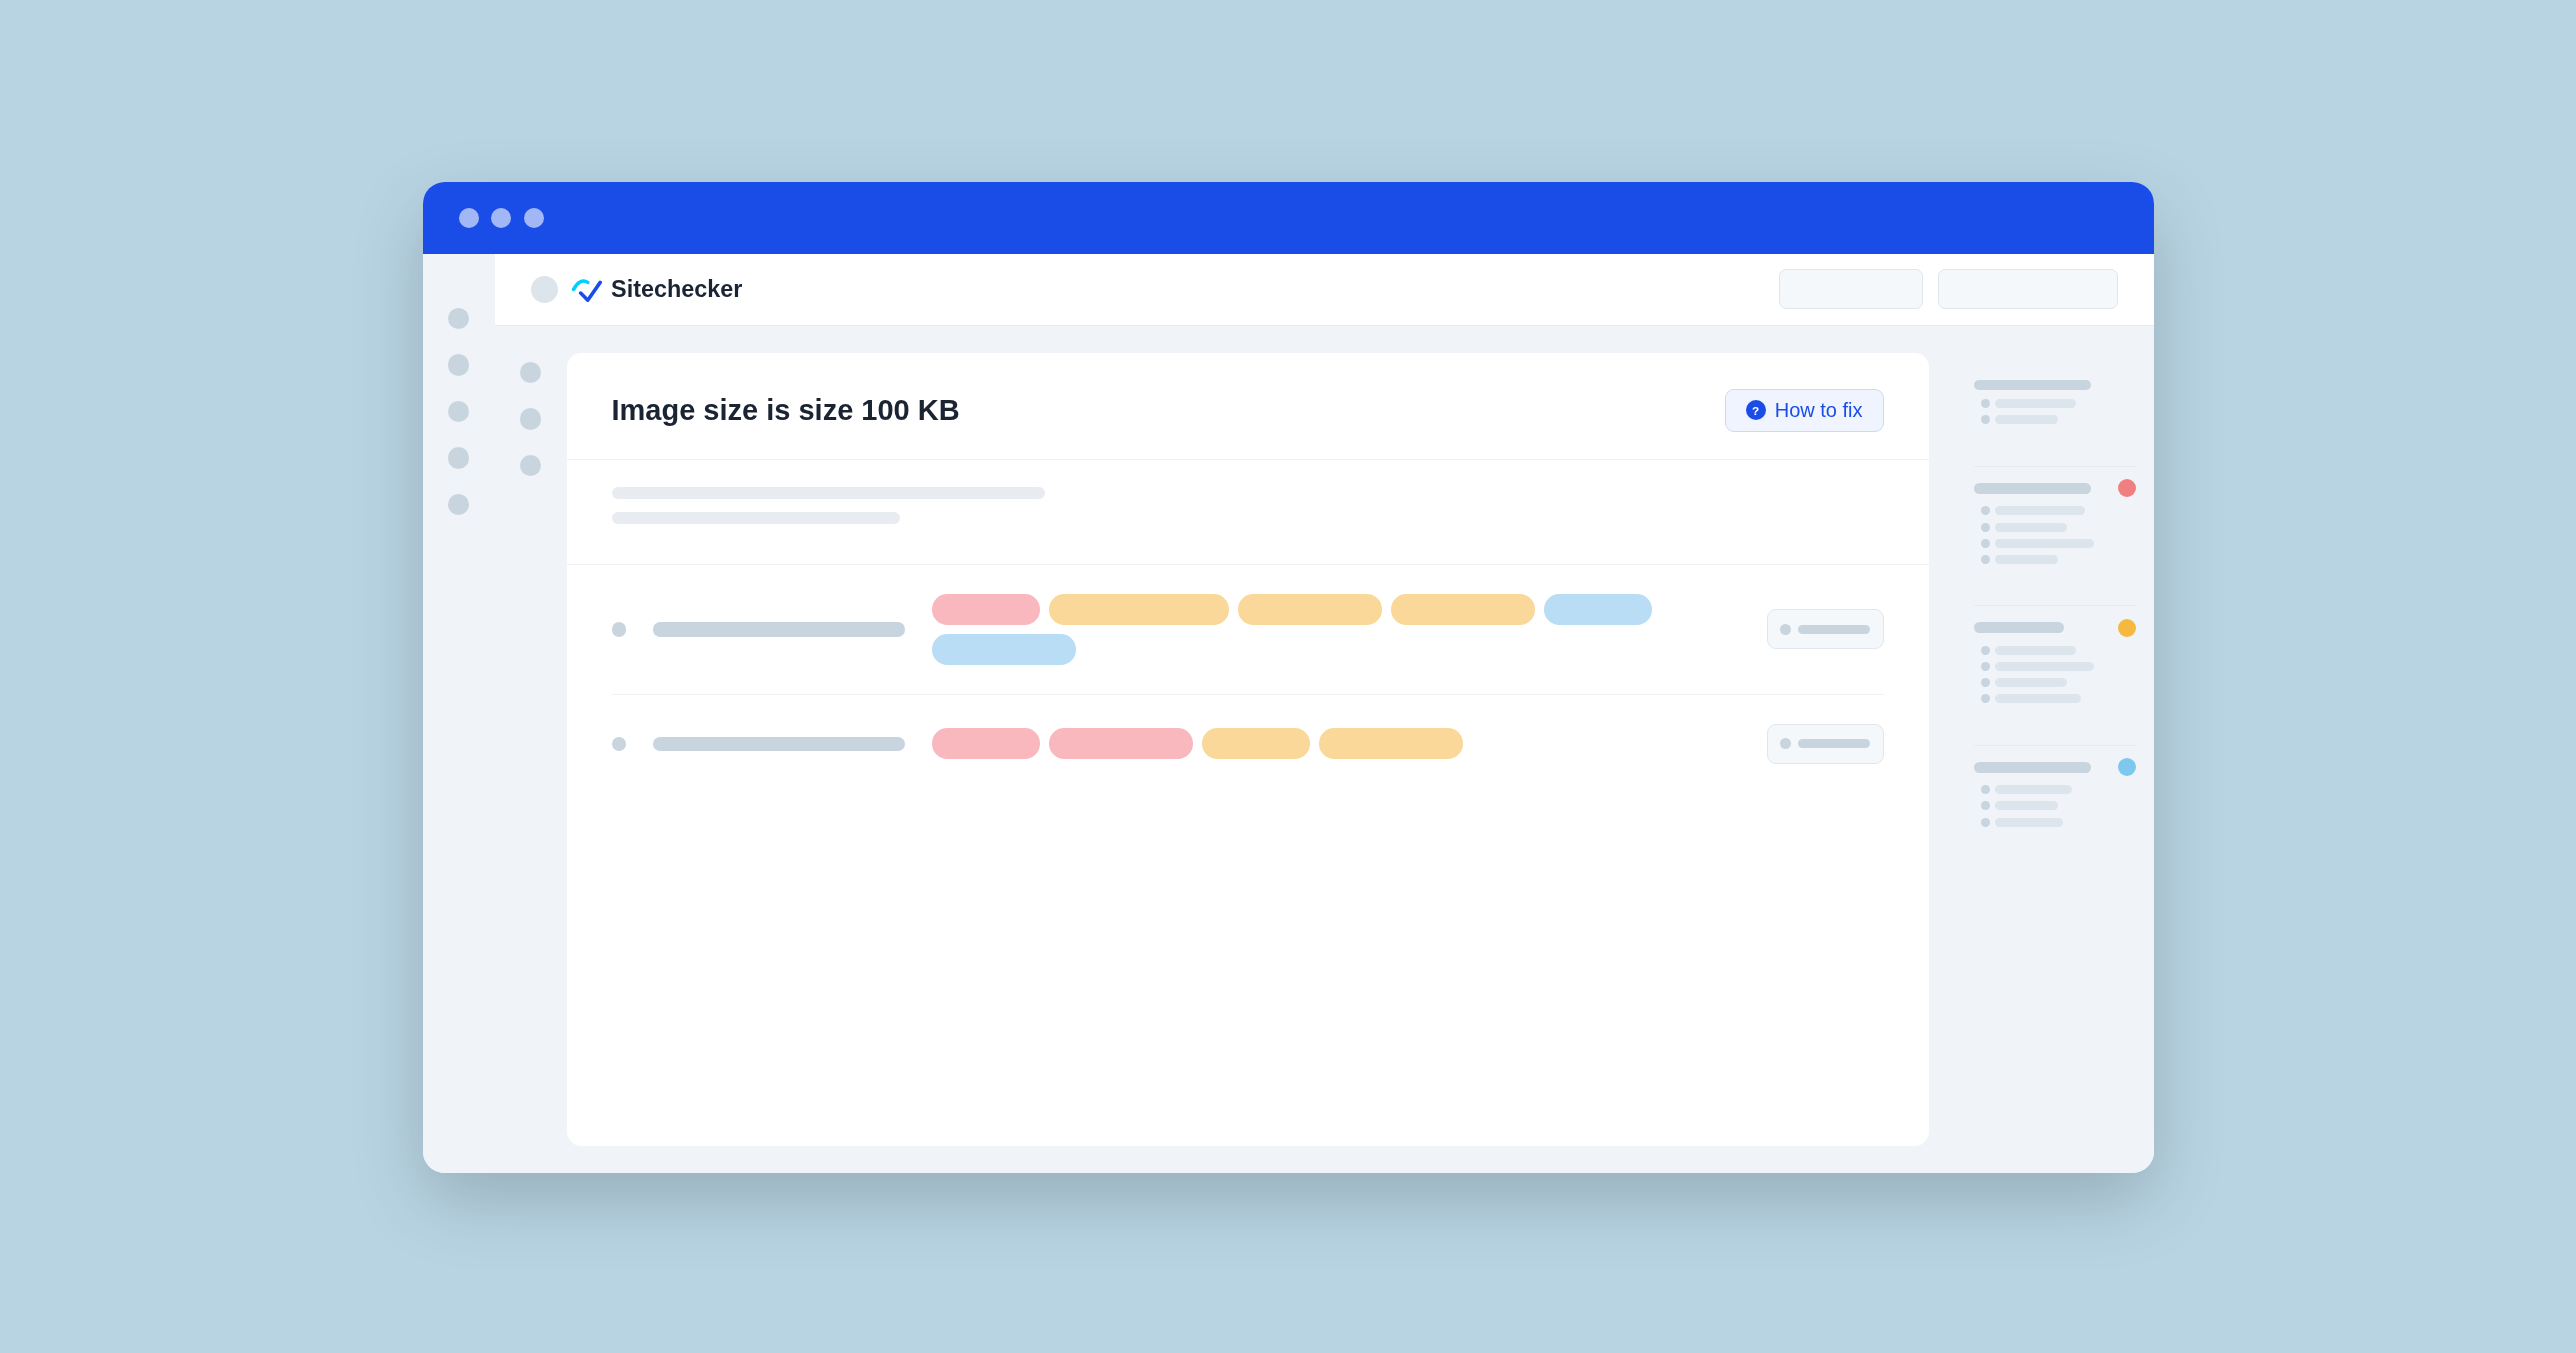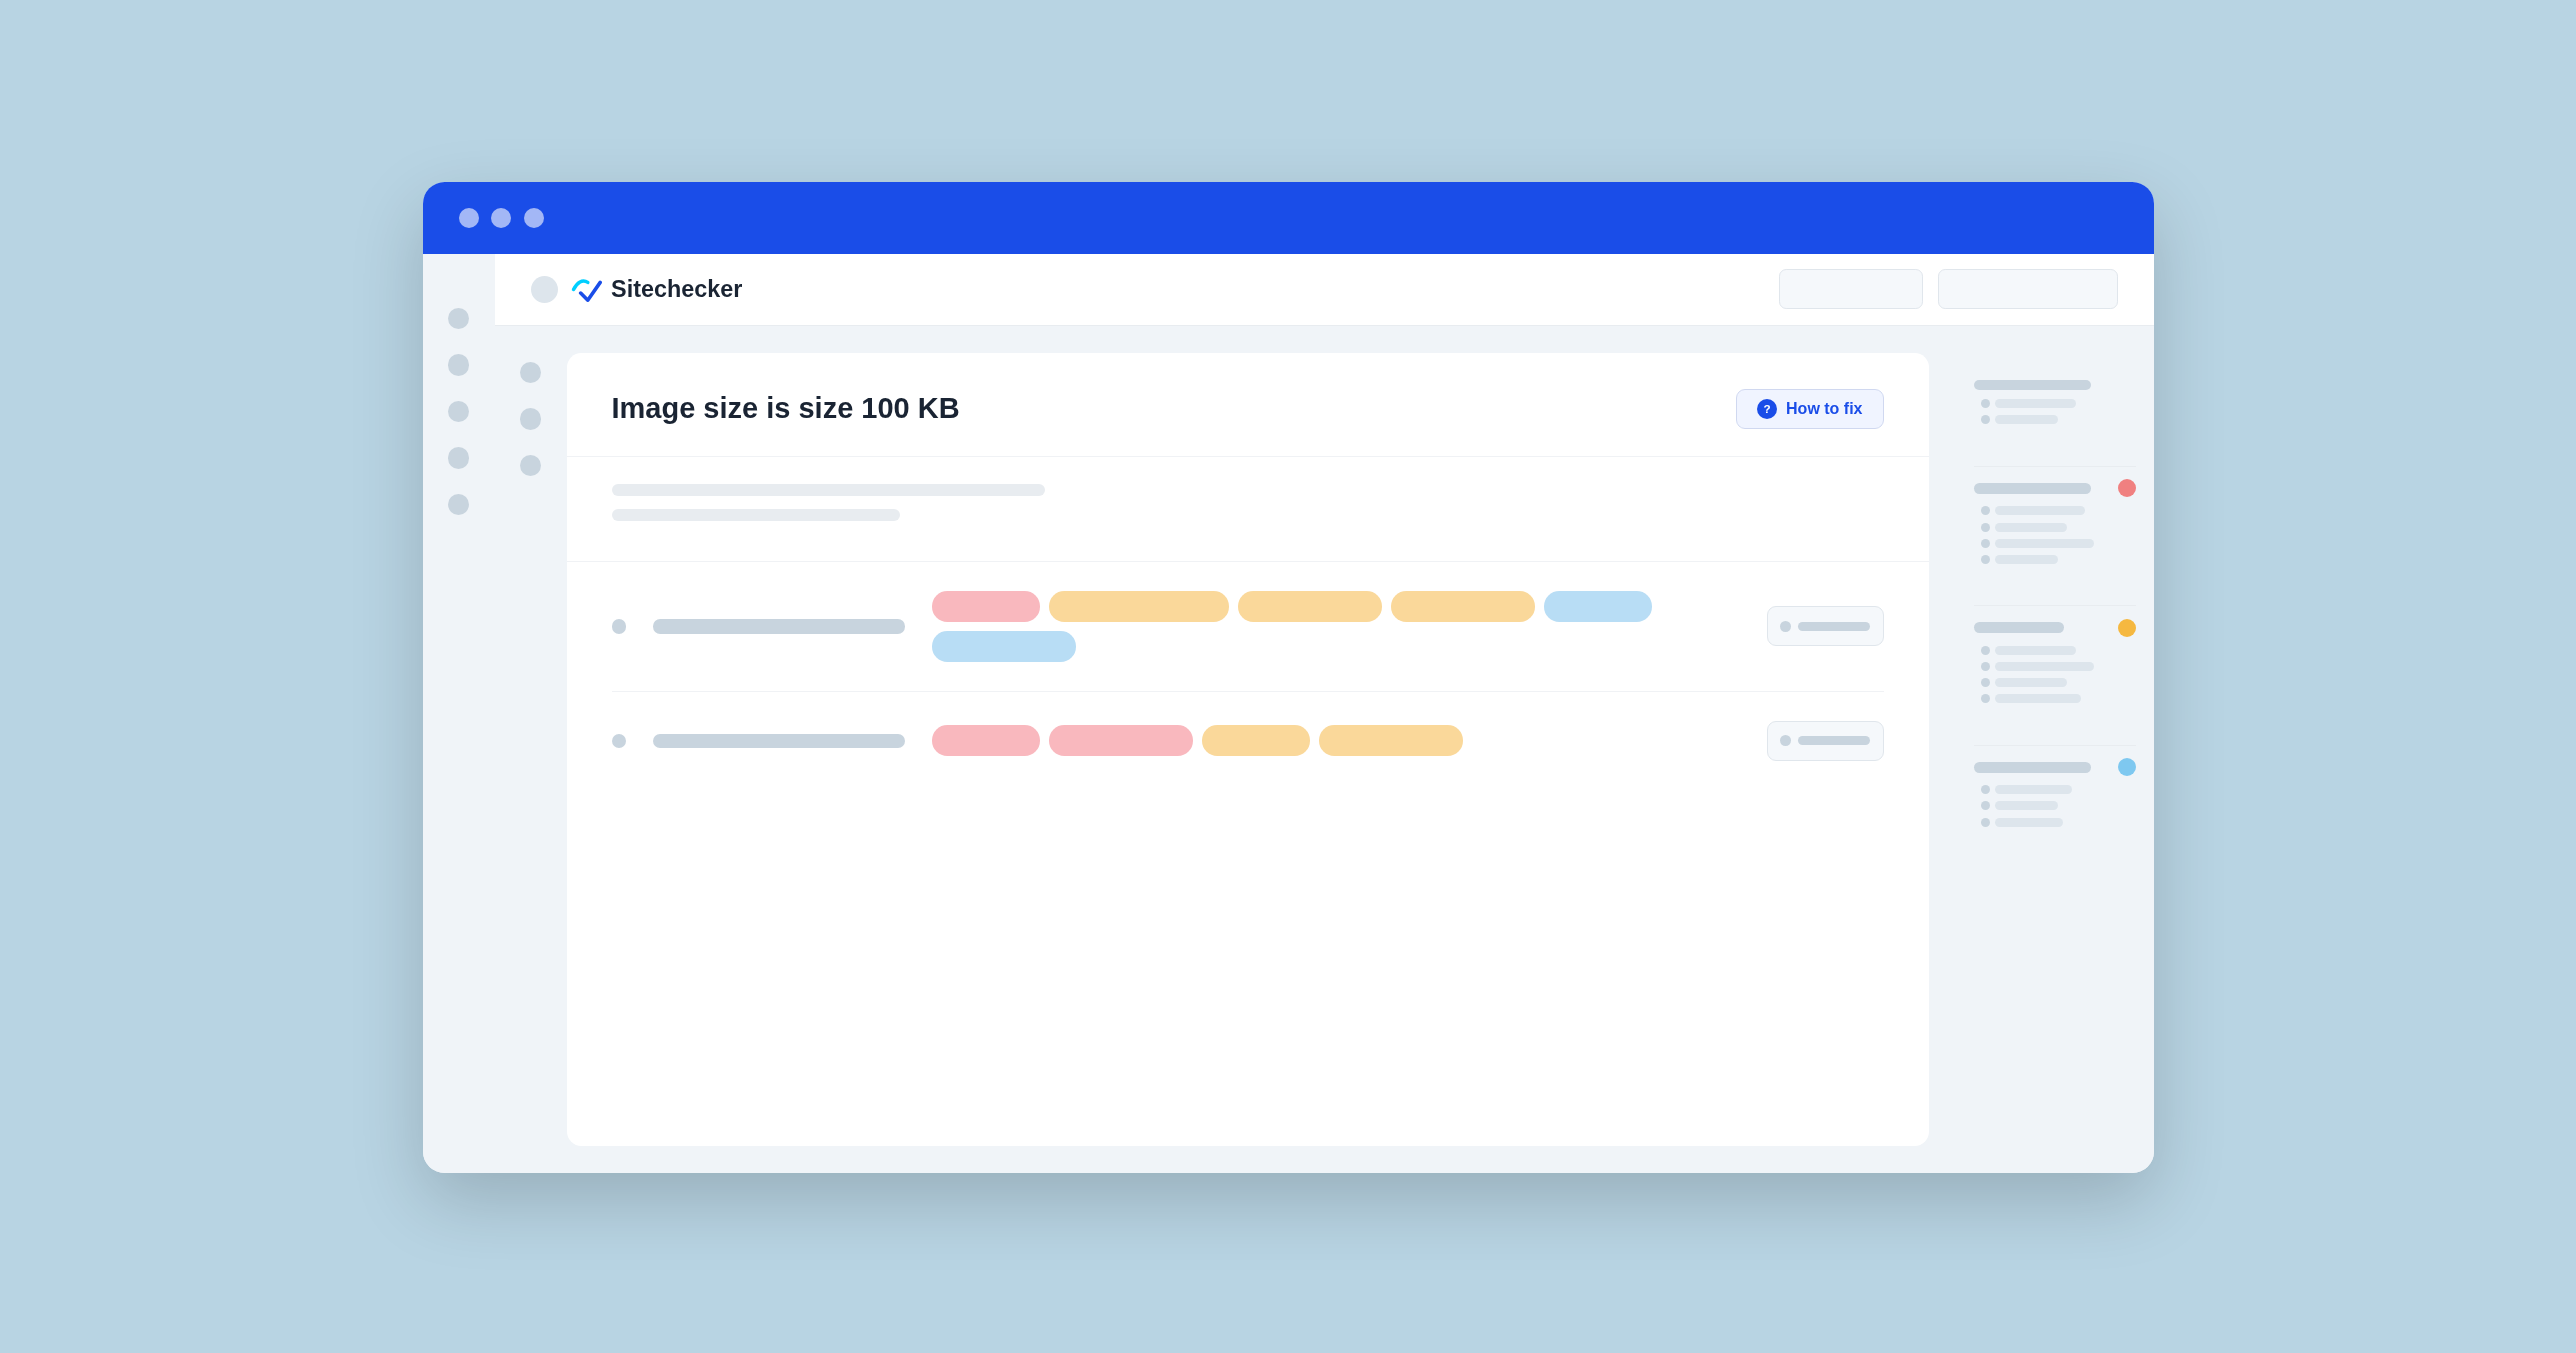--- a/index.html
+++ b/index.html
@@ -192,23 +192,23 @@
       background: #1a4de8;
       display: flex;
       align-items: center;
       justify-content: center;
       color: white;
       font-size: 11.7px;
       font-weight: 700;
     }
 
     .how-to-fix-text {
-      font-size: 16px;
+      font-size: 20px;
       color: #1a4de8;
-      font-weight: 700;
+      font-weight: 400;
     }
 
     
     .description-area {
       padding: 27px 45px;
       border-bottom: 0.9px solid #f0f2f5;
     }
 
     .desc-line {
       height: 12.6px;

